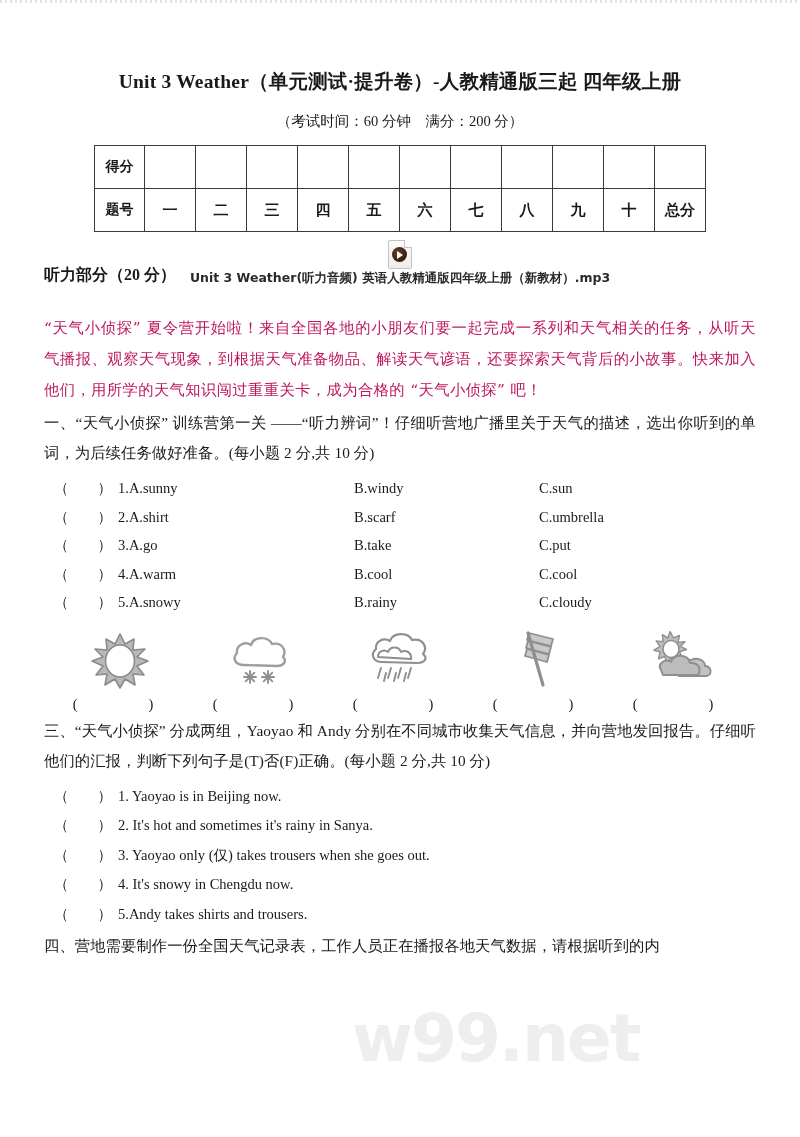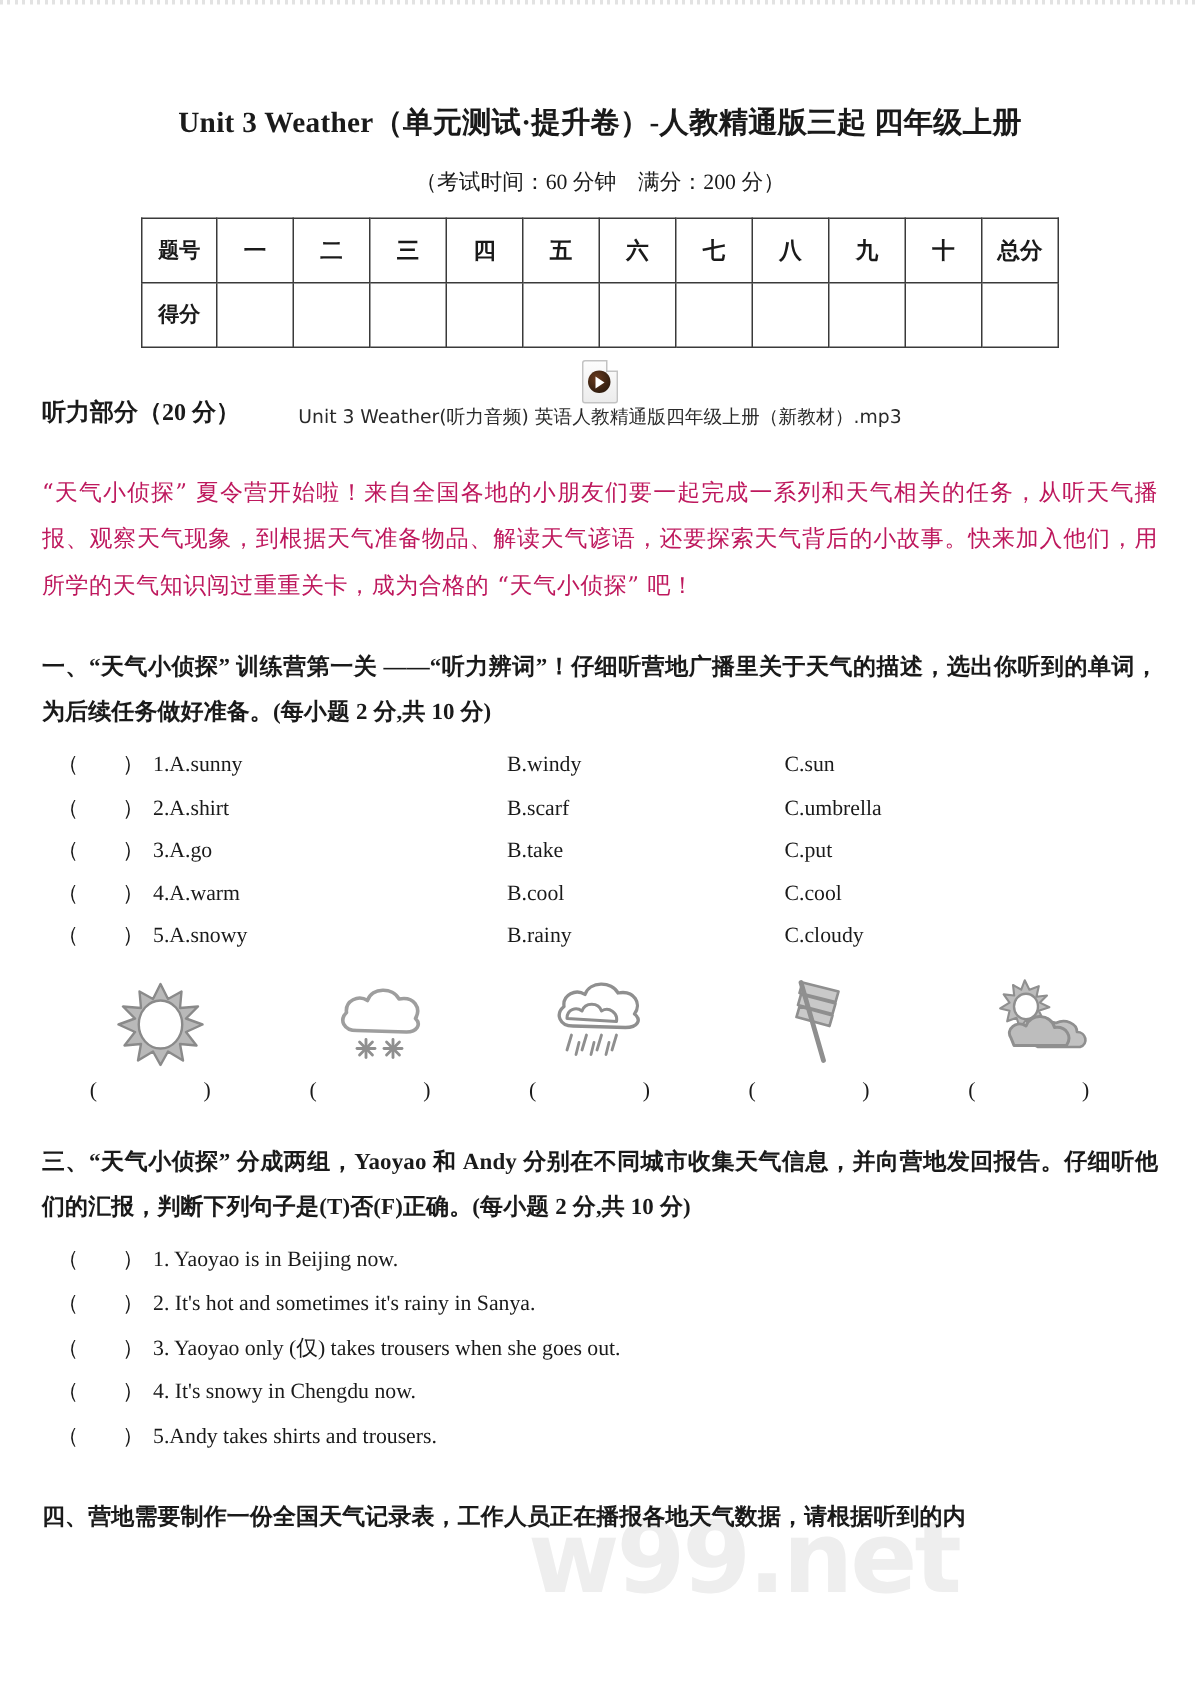--- a/index.html
+++ b/index.html
@@ -24,21 +24,21 @@
     position: absolute;
     top: 0; left: 0;
     width: 800px;
     height: 3px;
     background: repeating-linear-gradient(to right,
       #d9d9d9 0px, #d9d9d9 2px, #ffffff 2px, #ffffff 5px);
     opacity: .75;
   }
   .content {
     position: relative;
-    padding: 0 28px;
+    padding: 0 44px;
     z-index: 2;
   }
 
   
   .watermark {
     position: absolute;
     left: 352px;
     top: 1000px;
     font-family: "DejaVu Sans", sans-serif;
     font-weight: 700;
@@ -127,20 +127,21 @@
     left: 5px; top: 3.5px;
     border-style: solid;
     border-width: 4px 0 4px 6px;
     border-color: transparent transparent transparent #ffffff;
   }
   .audio-name {
     font-size: 12.5px;
     font-family: "DejaVu Sans", "Liberation Sans", sans-serif;
     color: #2a2a2a;
     margin-top: 1px;
+    font-weight: bold;
   }
 
   
   .listening-row {
     position: relative;
     height: 0;
   }
   .listening-head {
     position: absolute;
     left: 0;
@@ -156,27 +157,27 @@
     font-size: 15.3px;
     line-height: 31px;
     text-align: justify;
     text-justify: inter-ideograph;
     letter-spacing: .4px;
     color: #be185d;
   }
 
   
   .sec-head {
-    margin-top: 24px;
+    margin-top: 2px;
     font-size: 15.3px;
     line-height: 30px;
     text-align: justify;
     text-justify: inter-ideograph;
     letter-spacing: .1px;
-    font-weight: 700;
+    font-weight: 400;
   }
 
   .q-list { margin-top: 6px; }
   .q-row {
     display: flex;
     align-items: baseline;
     font-size: 14.5px;
     line-height: 28.5px;
     white-space: nowrap;
   }
@@ -238,47 +239,47 @@
   <div class="watermark">w99.net</div>
 
   <div class="content">
 
     <div class="doc-title">Unit 3 Weather（单元测试·提升卷）-人教精通版三起 四年级上册</div>
     <div class="exam-meta">（考试时间：60 分钟　满分：200 分）</div>
 
     <div class="score-table-wrap">
       <table class="score-table">
         <tbody>
+          <tr>
+            <td class="lbl">得分</td>
+            <td></td>
+            <td></td>
+            <td></td>
+            <td></td>
+            <td></td>
+            <td></td>
+            <td></td>
+            <td></td>
+            <td></td>
+            <td></td>
+            <td></td>
+          </tr>
           <tr>
             <td class="lbl">题号</td>
             <td>一</td>
             <td>二</td>
             <td>三</td>
             <td>四</td>
             <td>五</td>
             <td>六</td>
             <td>七</td>
             <td>八</td>
             <td>九</td>
             <td>十</td>
             <td>总分</td>
-          </tr>
-          <tr>
-            <td class="lbl">得分</td>
-            <td></td>
-            <td></td>
-            <td></td>
-            <td></td>
-            <td></td>
-            <td></td>
-            <td></td>
-            <td></td>
-            <td></td>
-            <td></td>
-            <td></td>
           </tr>
         </tbody>
       </table>
     </div>
 
     <div class="audio-block">
       <span class="audio-icon">
         <span class="corner"></span>
         <span class="disc"></span>
       </span>

